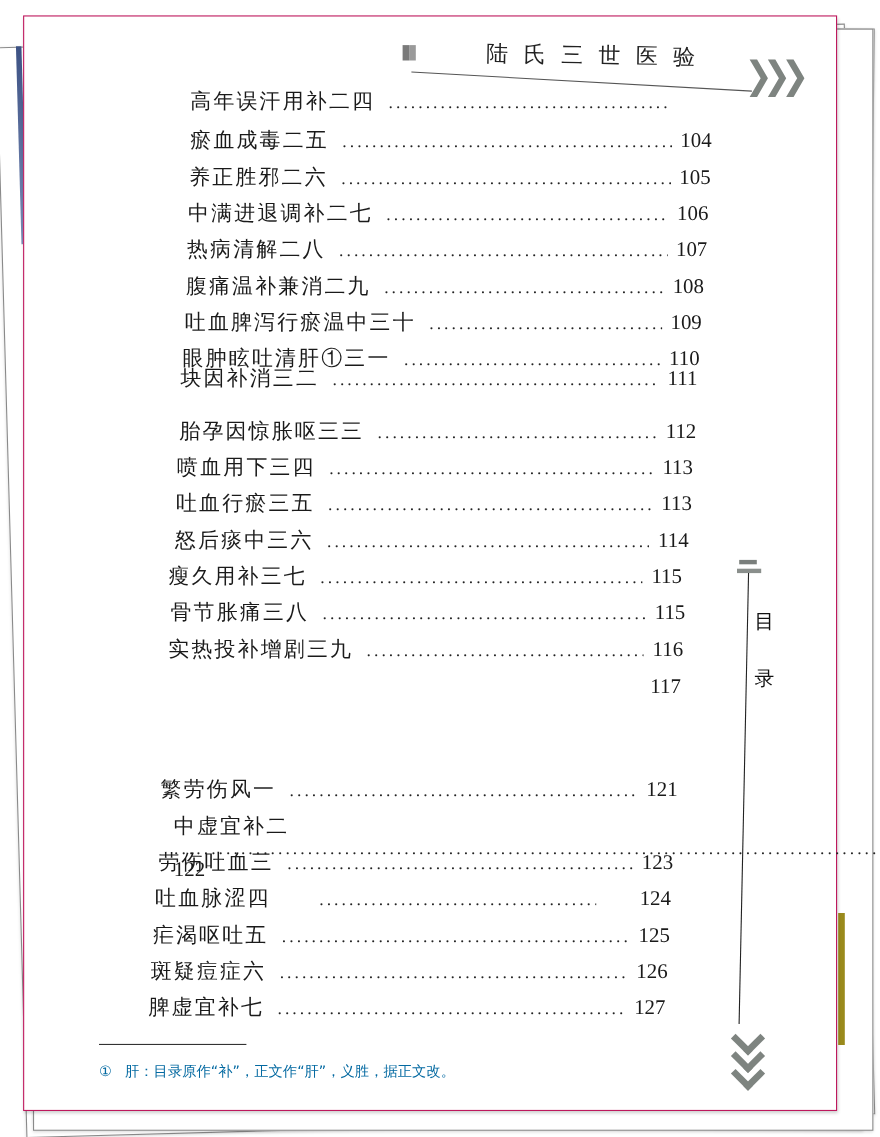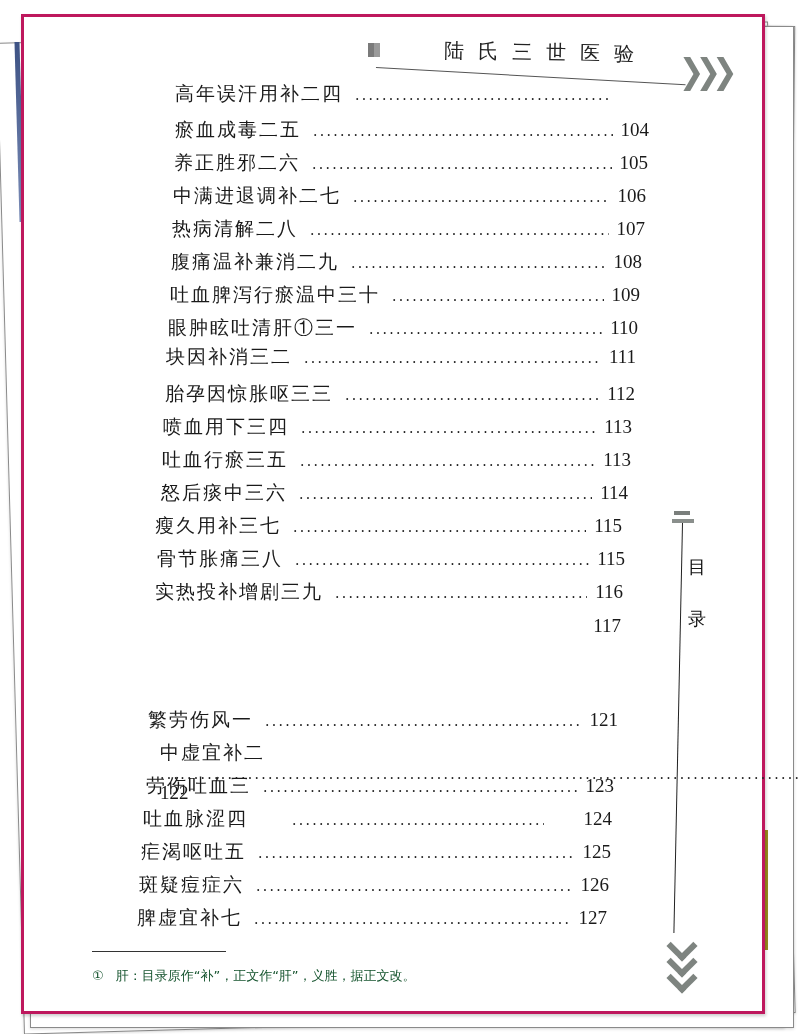--- a/index.html
+++ b/index.html
@@ -11,21 +11,21 @@
   }
   
   .sheet { position: absolute; background: #fff; border: 1px solid #8a8a8a; box-shadow: 0 1px 3px rgba(0,0,0,0.15); }
   .sheet.back1 { left: 10px; top: 32px; width: 770px; height: 990px; transform: rotate(-1.6deg); }
   .sheet.back2 { left: 36px; top: 22px; width: 752px; height: 1000px; transform: rotate(0.6deg); }
   .sheet.back3 { left: 30px; top: 26px; width: 762px; height: 1000px; }
   .spine-blue { position: absolute; left: 17px; top: 42px; width: 5px; height: 180px; background: linear-gradient(#3d5284, #7b8db8); transform: rotate(-1.6deg); }
   .spine-olive { position: absolute; right: 32px; top: 830px; width: 6px; height: 120px; background: #9a8a1c; }
   .page {
     position: absolute; left: 21px; top: 14px; width: 738px; height: 994px;
-    background: #fff; border: 3px solid #be185d;
+    background: #fff; border: 1px solid #be185d;
     box-shadow: 1px 2px 3px rgba(0,0,0,0.2);
   }
   
   .header { position: absolute; left: 330px; top: 20px; width: 400px; height: 60px; }
   .header .mark { position: absolute; left: 14px; top: 6px; width: 6px; height: 14px; background: #7a7a7a; box-shadow: 6px 0 0 #9a9a9a; }
   .header .rule { position: absolute; left: 22px; top: 30px; width: 310px; height: 1px; background: #555; transform: rotate(3.2deg); transform-origin: left; }
   .header .title { position: absolute; left: 90px; top: 2px; font-family: "DejaVu Sans", sans-serif; font-size: 20px; letter-spacing: 14px; color: #222; transform: rotate(1deg); }
   .chev { position: absolute; color: #7e8480; font-family: "DejaVu Sans", sans-serif; font-weight: bold; }
   .header .chevs { left: 322px; top: 14px; font-size: 34px; letter-spacing: -10px; transform: scaleX(0.9); }
   
@@ -43,21 +43,21 @@
   .side-tab { position: absolute; left: 640px; top: 494px; width: 60px; height: 480px; }
   .side-tab .bar { position: absolute; left: 10px; top: 0; width: 16px; height: 4px; background: #7a7f7c; }
   .side-tab .bar2 { position: absolute; left: 8px; top: 8px; width: 22px; height: 4px; background: #8a8f8c; }
   .side-tab .line { position: absolute; left: 18px; top: 12px; width: 1px; height: 410px; background: #222; transform: rotate(1.2deg); transform-origin: top; }
   .side-tab .v { position: absolute; left: 24px; font-family: "DejaVu Sans", sans-serif; font-size: 18px; color: #111; }
   .side-tab .chevs-down { position: absolute; left: 4px; top: 424px; width: 28px; }
   .side-tab .chevs-down div { width: 16px; height: 16px; border-right: 6px solid #7e8480; border-bottom: 6px solid #7e8480; transform: rotate(45deg); margin: -6px 0 0 3px; }
   .side-tab .chevs-down div:first-child { margin-top: 0; }
   
   .fn-rule { position: absolute; left: 68px; top: 934px; width: 134px; height: 1px; background: #333; }
-  .footnote { position: absolute; left: 68px; top: 950px; font-family: "DejaVu Sans", sans-serif; font-size: 13px; color: #14532d; white-space: nowrap; }
+  .footnote { position: absolute; left: 68px; top: 950px; font-family: "DejaVu Sans", sans-serif; font-size: 13px; color: #0369a1; white-space: nowrap; }
   .footnote .fn-mark { margin-right: 12px; }
 </style>
 </head>
 <body>
 
 <div class="sheet back1"></div>
 <div class="spine-blue"></div>
 <div class="sheet back2"></div>
 <div class="sheet back3"></div>
 <div class="spine-olive"></div>
@@ -106,21 +106,21 @@
     <div class="row" style="left:146px; top:265px; width:470px;">
       <span class="label">吐血脾泻行瘀温中三十</span>
       <span class="dots"></span>
       <span class="page-no">109</span>
     </div>
     <div class="row" style="left:144px; top:298px; width:470px;">
       <span class="label">眼肿眩吐清肝①三一</span>
       <span class="dots"></span>
       <span class="page-no">110</span>
     </div>
-    <div class="row" style="left:142px; top:327px; width:470px;">
+    <div class="row" style="left:142px; top:316px; width:470px;">
       <span class="label">块因补消三二</span>
       <span class="dots"></span>
       <span class="page-no">111</span>
     </div>
     <div class="row" style="left:141px; top:364px; width:470px;">
       <span class="label">胎孕因惊胀呕三三</span>
       <span class="dots"></span>
       <span class="page-no">112</span>
     </div>
     <div class="row" style="left:139px; top:397px; width:469px;">

